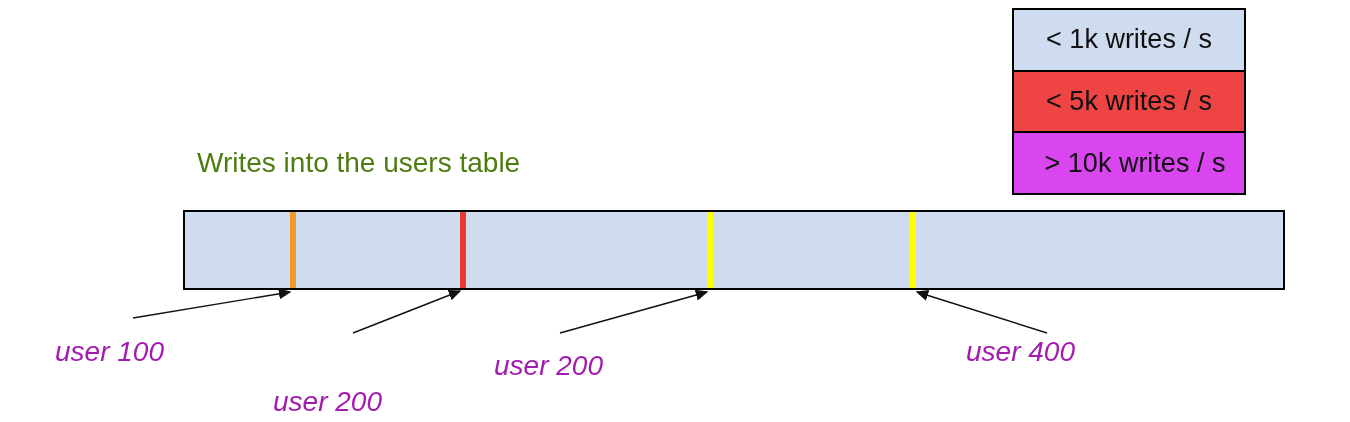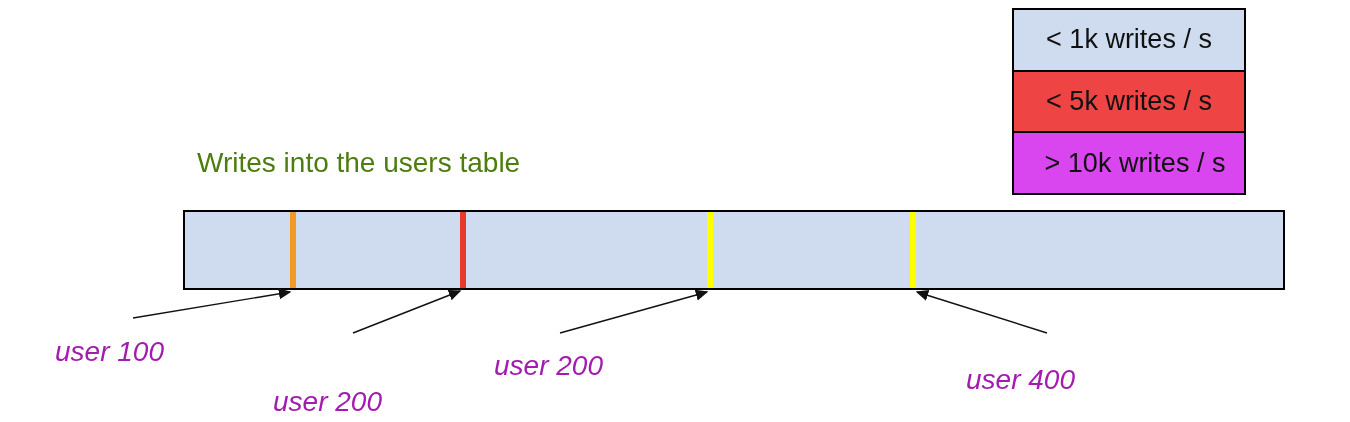--- a/index.html
+++ b/index.html
@@ -104,14 +104,14 @@
       </div>
     </div>
 
 <div class="stripe" style="left: 290px; top: 212px; width: 6px; height: 76px; background: rgb(240, 155, 39);"></div>
     <div class="marker-label" style="left: 55px; top: 336px;">user 100</div>
     <div class="stripe" style="left: 460px; top: 212px; width: 6px; height: 76px; background: rgb(232, 57, 42);"></div>
     <div class="marker-label" style="left: 273px; top: 351px; margin-top: 35px;">user 200</div>
     <div class="stripe" style="left: 707px; top: 212px; width: 6px; height: 76px; background: rgb(253, 254, 0);"></div>
     <div class="marker-label" style="left: 494px; top: 350px;">user 200</div>
     <div class="stripe" style="left: 910px; top: 212px; width: 6px; height: 76px; background: rgb(253, 254, 0);"></div>
-    <div class="marker-label" style="left: 966px; top: 364px;">user 400</div>
+    <div class="marker-label" style="left: 966px; top: 336px;">user 400</div>
   </div>
 
 </body></html>

